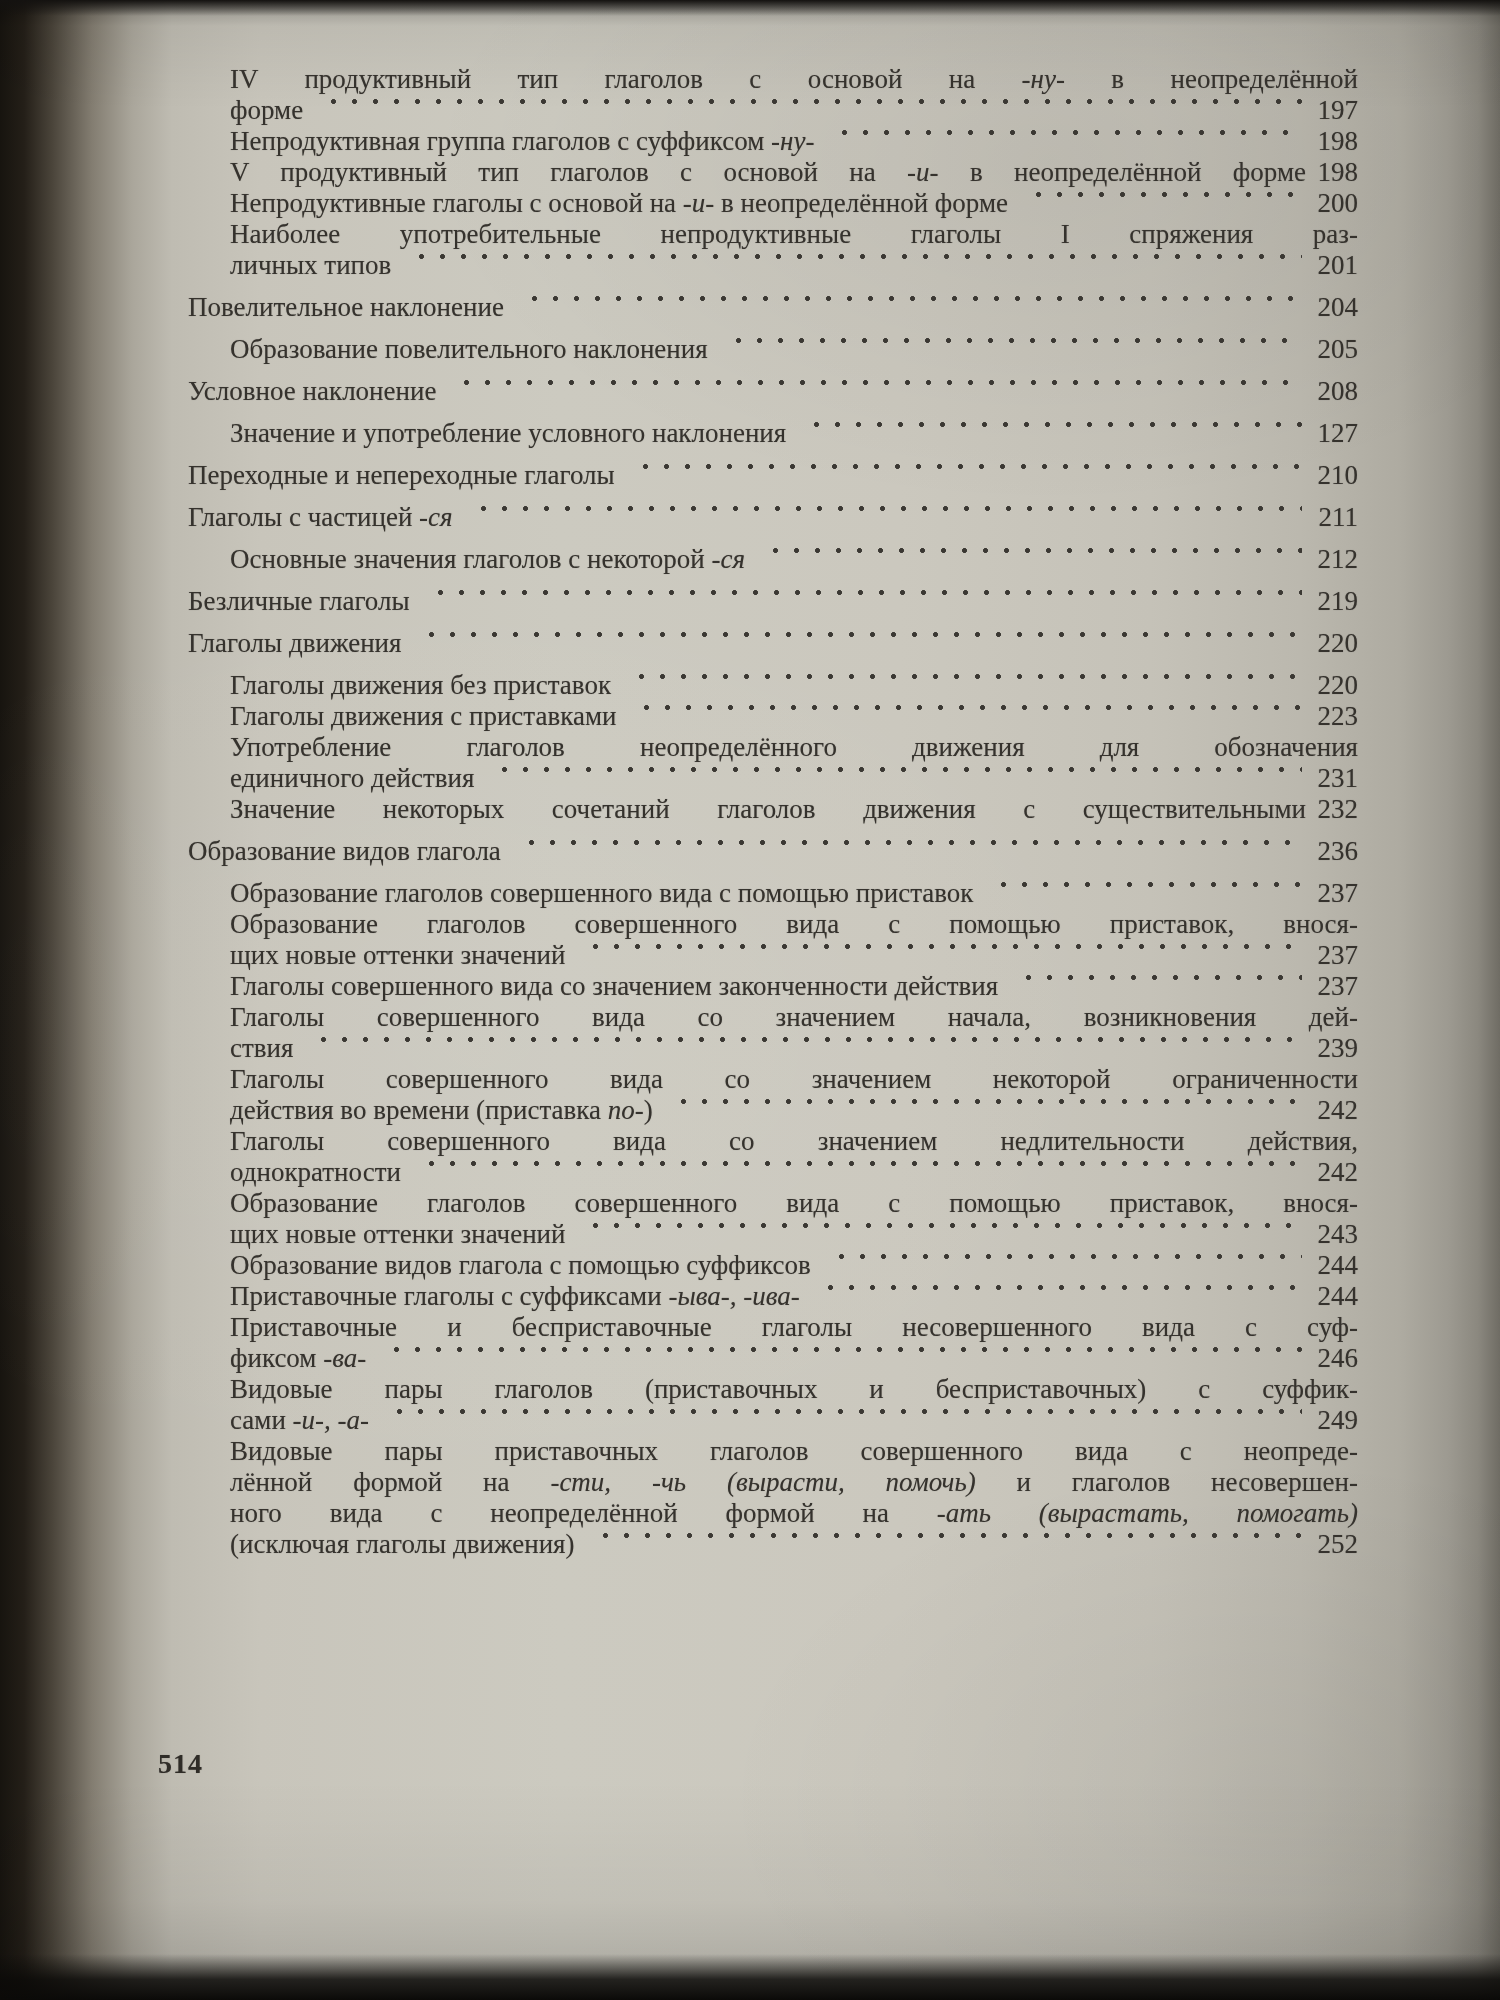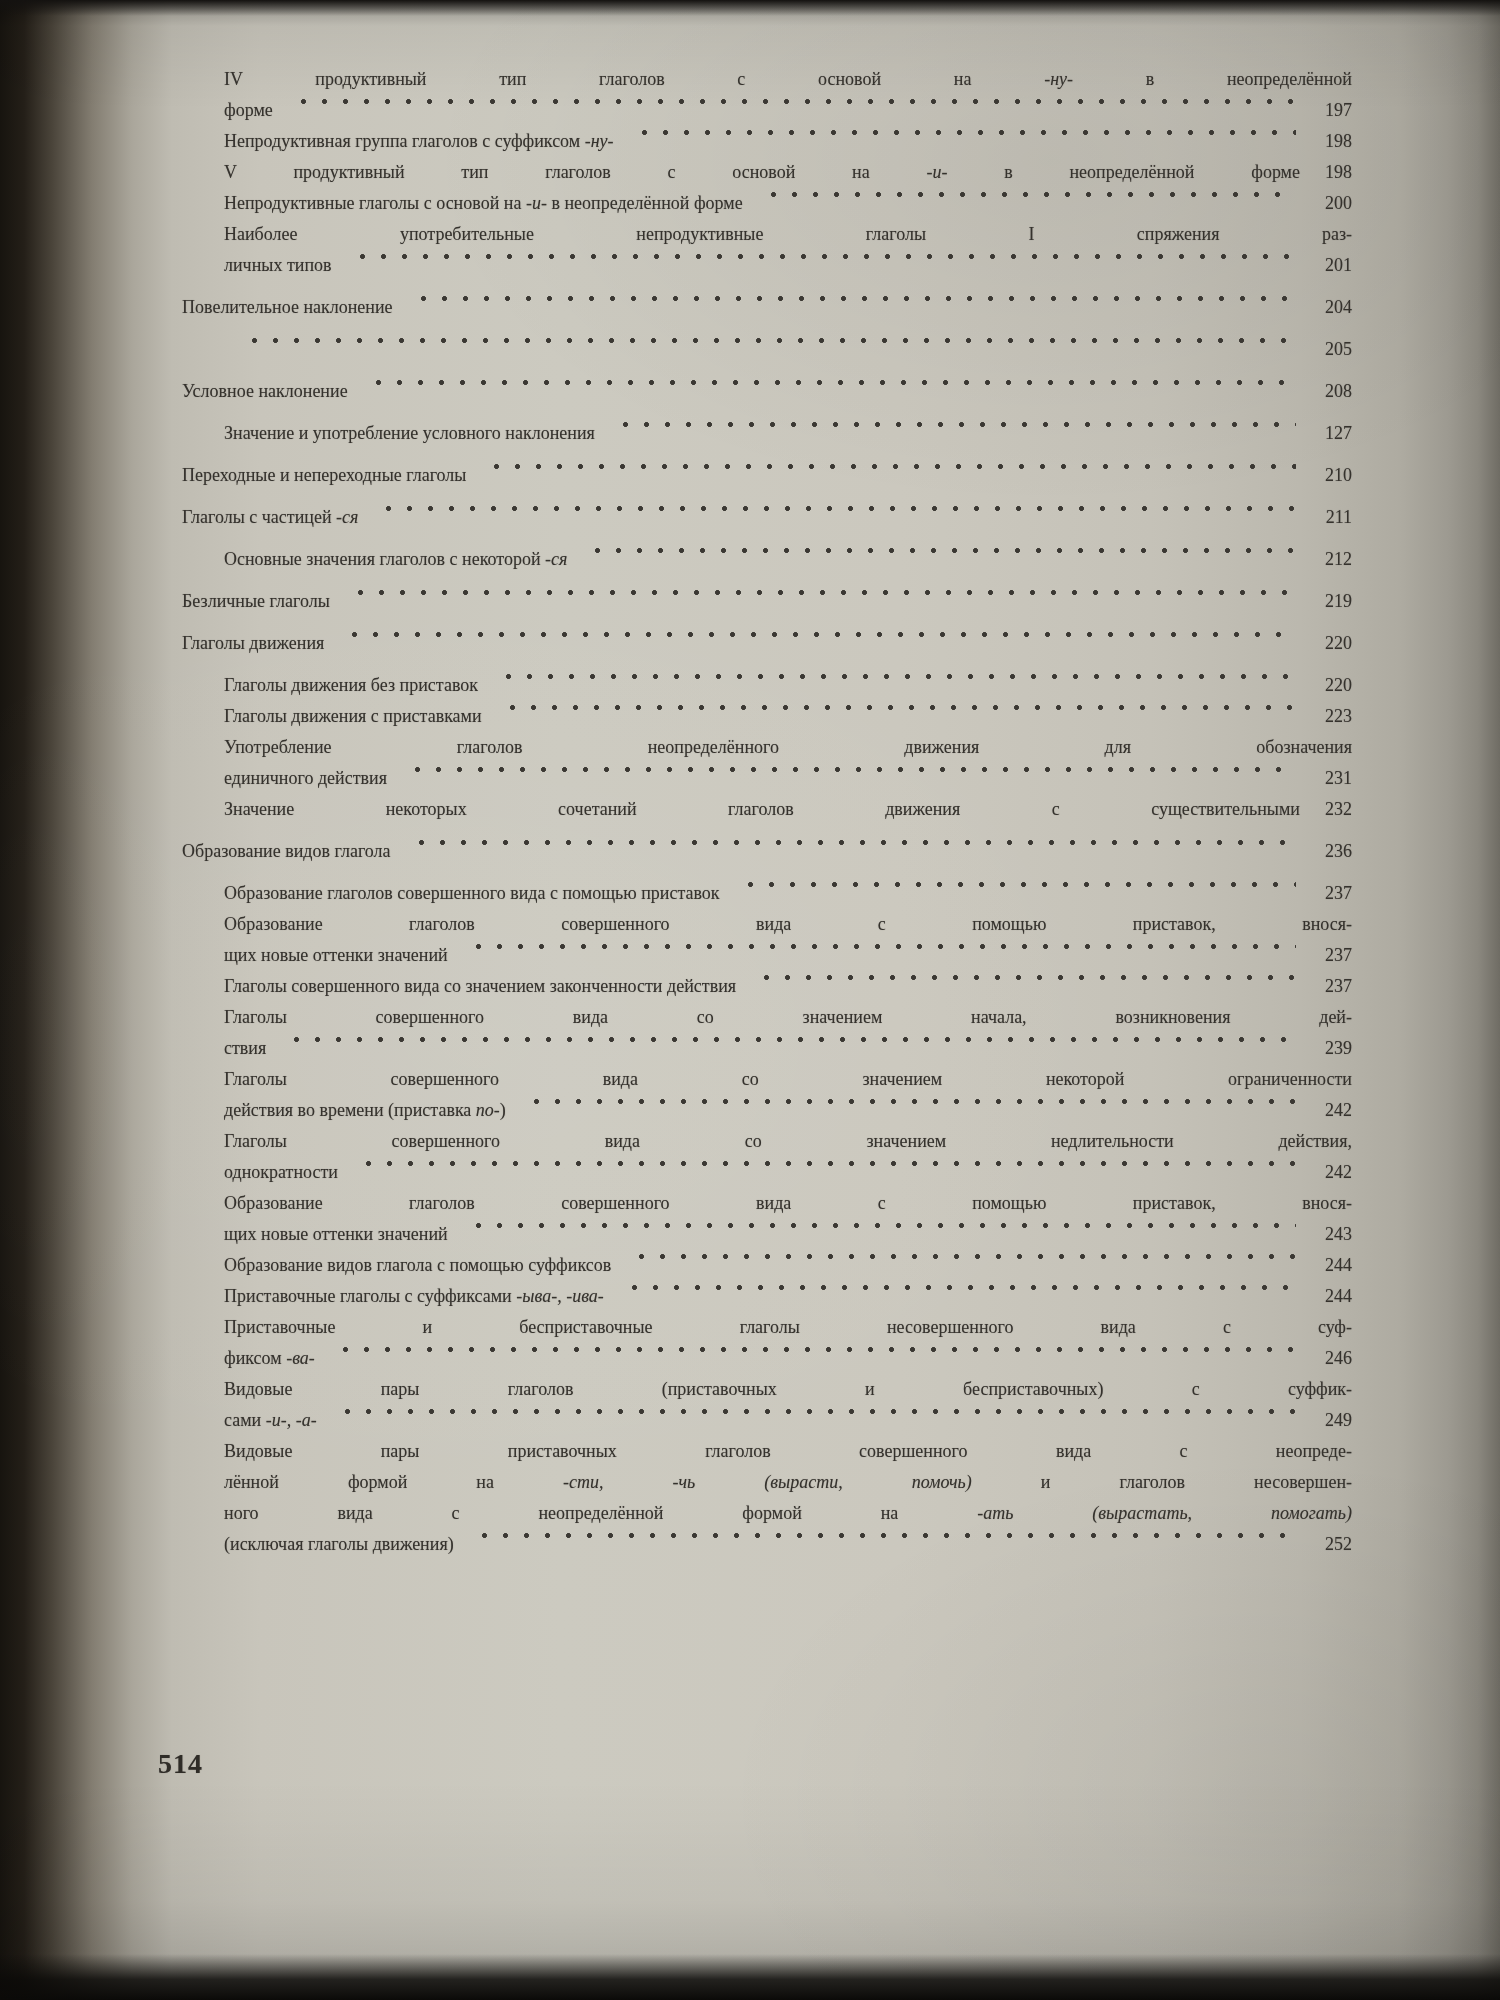--- a/index.html
+++ b/index.html
@@ -17,22 +17,22 @@
         #17140f 0px, #241f18 24px, #4a443a 52px, #837d71 92px,
         #aaa69b 132px, #bfbcb2 172px, #c8c5bb 260px, #cccac0 560px,
         #cbc8be 900px, #c5c2b8 1150px, #bbb8ae 1300px, #aeaba1 1400px,
         #9d9a91 1448px, #8b887f 1478px, #6f6c64 1500px);
   }
   .edge-top{position:absolute;top:0;left:0;right:0;height:16px;
     background:linear-gradient(180deg,#141210 0%, rgba(20,18,16,0) 100%);}
   .edge-bottom{position:absolute;bottom:0;left:0;right:0;height:46px;
     background:linear-gradient(180deg, rgba(11,10,8,0) 0%, rgba(11,10,8,0.85) 55%, #0b0a08 100%);}
   .toc{
-    position:absolute;left:182px;top:64px;width:1170px;
-    font-size:18px;line-height:31px;color:#35322d;
+    position:absolute;left:188px;top:64px;width:1170px;
+    font-size:27px;line-height:31px;color:#35322d;
     text-shadow:0 0 1px rgba(53,50,45,0.35);
   }
   .entry{margin:0;}
   .entry.l0{margin:11px 0;}
   .entry.l1{padding-left:42px;}
   .line.just{text-align:justify;text-align-last:justify;}
   .line.last{display:flex;align-items:flex-end;}
   .txt{flex:0 1 auto;min-width:0;white-space:nowrap;}
   .it{font-style:italic;}
   .dots{
@@ -93,20 +93,21 @@
       </div>
       <div class="entry l0">
         <div class="line last">
           <span class="txt"><span>Повелительное наклонение</span></span>
           <span class="dots"></span>
           <span class="pg">204</span>
         </div>
       </div>
       <div class="entry l1">
         <div class="line last">
+          <span class="txt"><span>Образование повелительного наклонения</span></span>
           <span class="dots"></span>
           <span class="pg">205</span>
         </div>
       </div>
       <div class="entry l0">
         <div class="line last">
           <span class="txt"><span>Условное наклонение</span></span>
           <span class="dots"></span>
           <span class="pg">208</span>
         </div>

